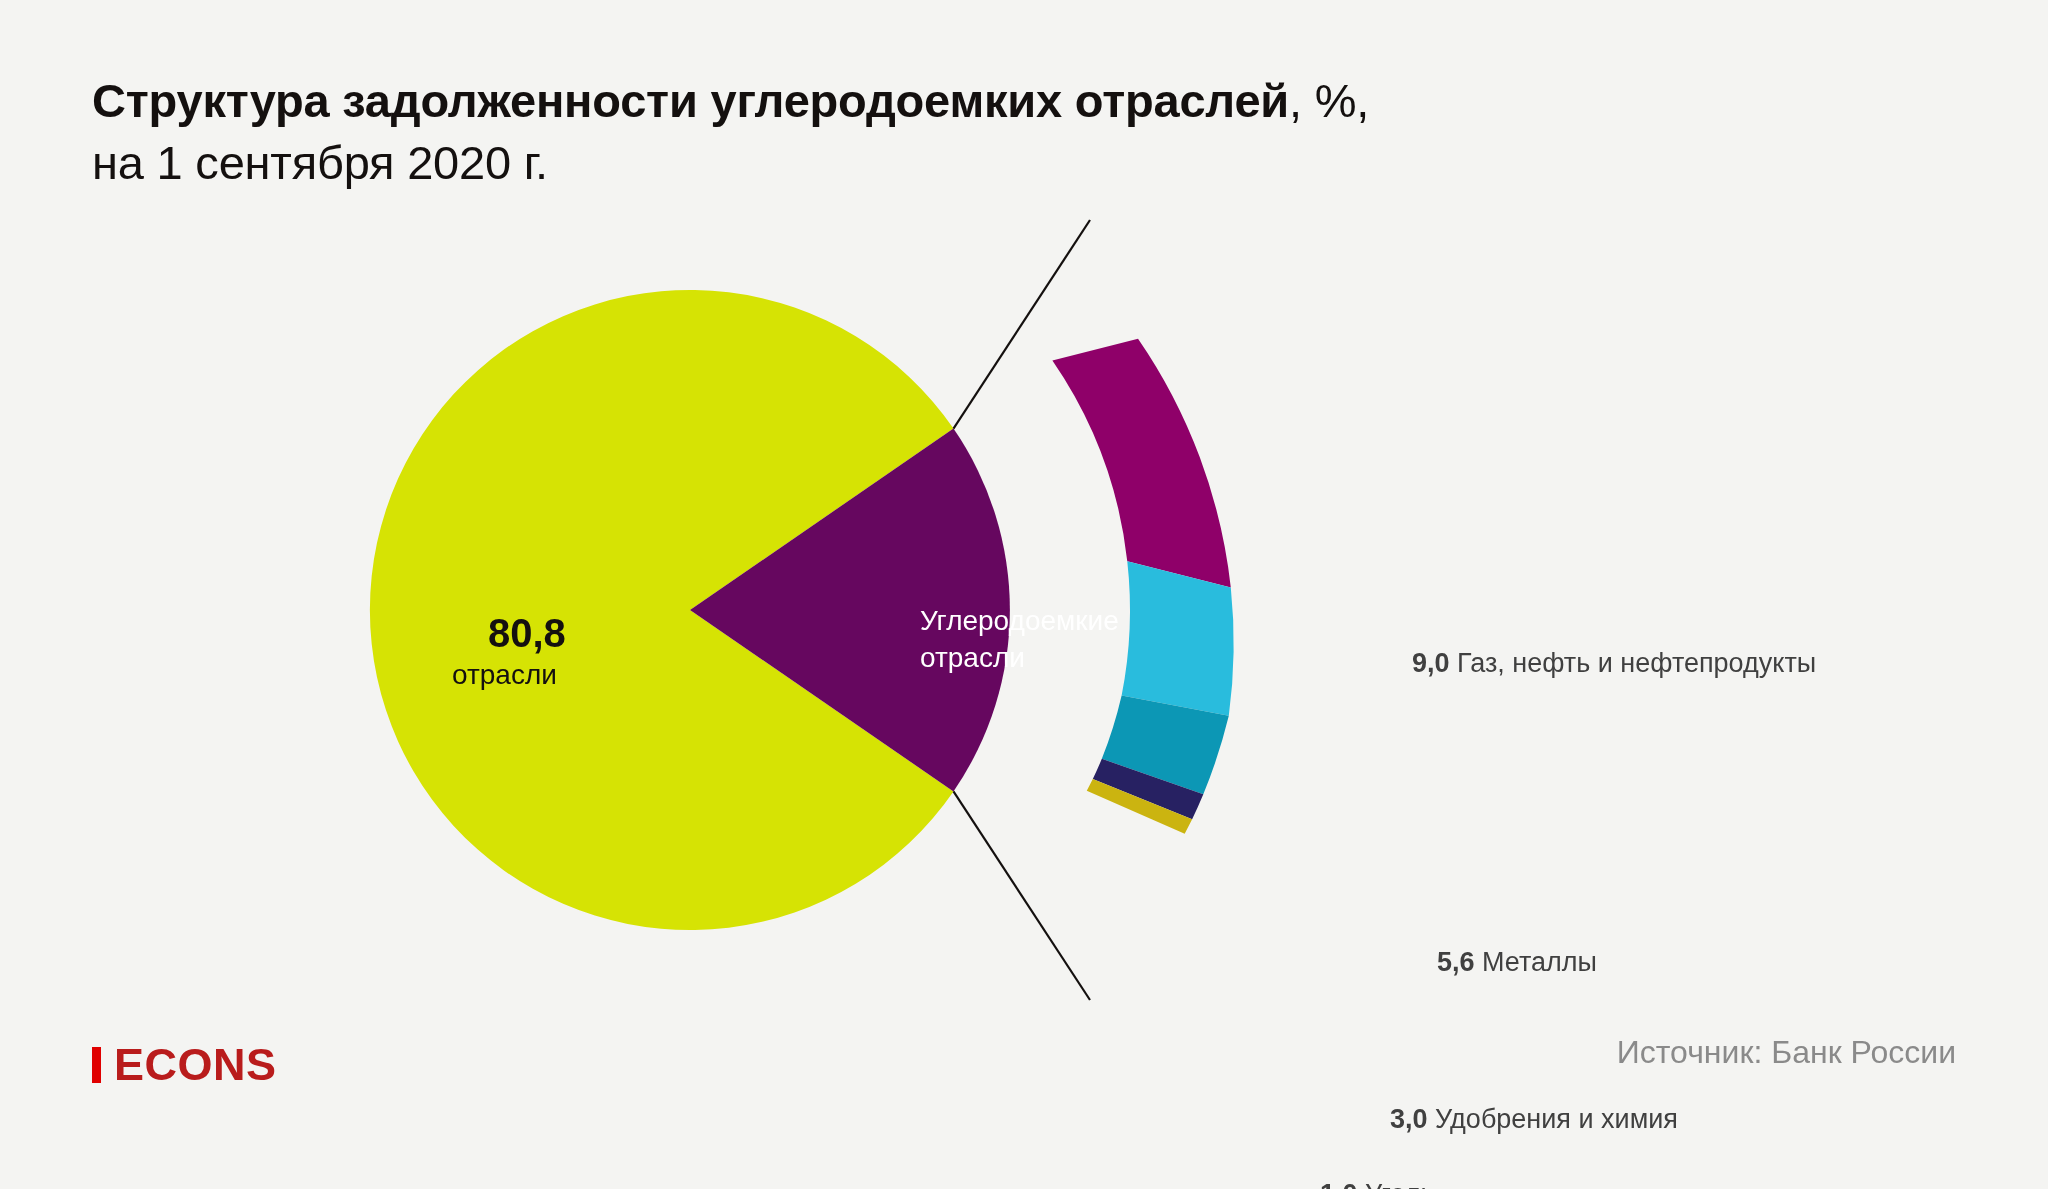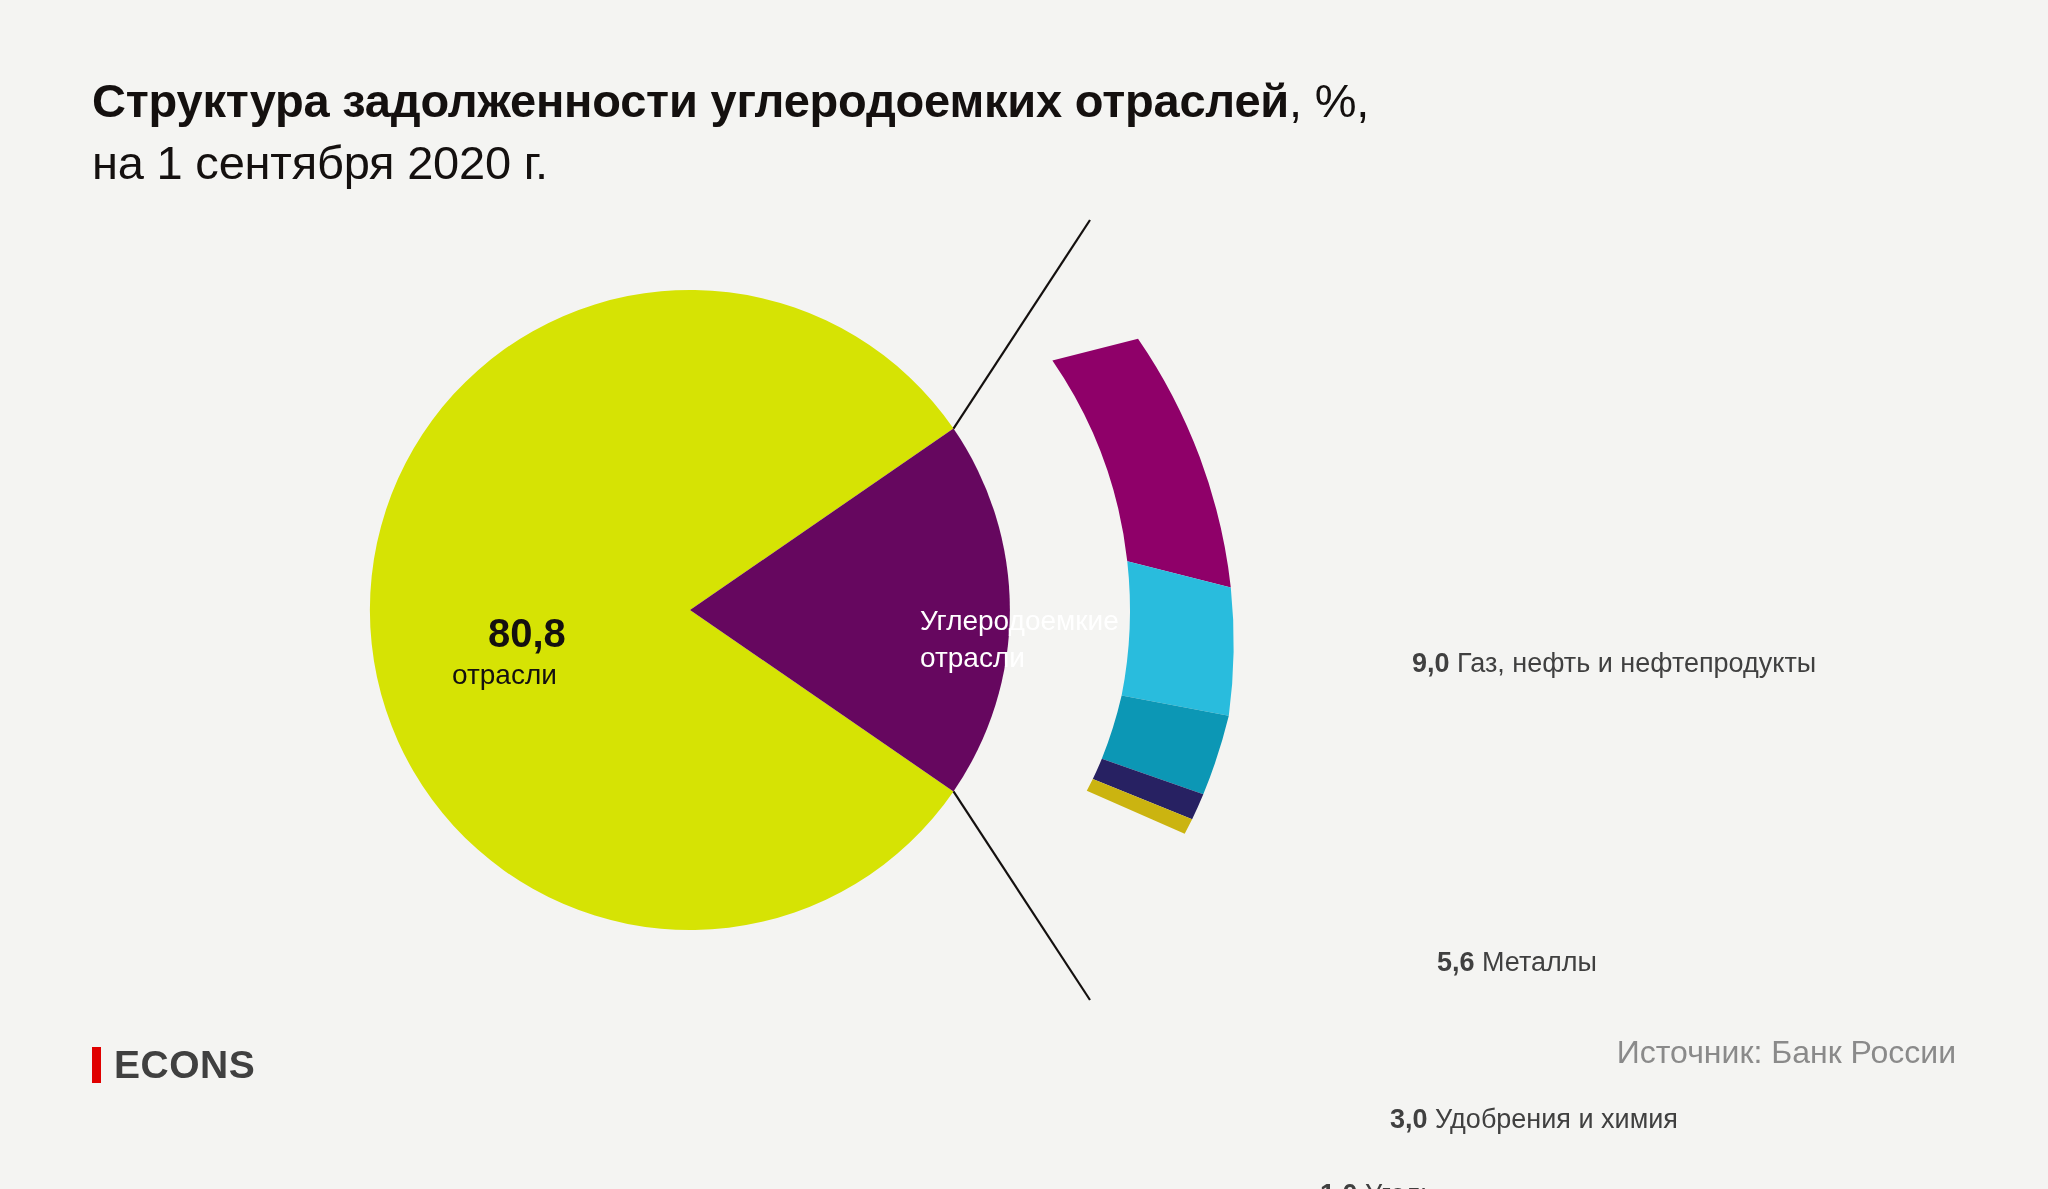--- a/index.html
+++ b/index.html
@@ -111,24 +111,24 @@
     align-items: center;
     height: 46px;
   }
   #logo-bar {
     width: 9px;
     height: 36px;
     background: #e00000;
     margin-right: 13px;
   }
   #logo-text {
-    font-size: 39px;
+    font-size: 45px;
     font-weight: 700;
     letter-spacing: 0.5px;
-    color: #404040;
+    color: #b91c1c;
     text-align: center;
   }
   #source {
     position: absolute;
     right: 92px;
     top: 1034px;
     font-size: 32px;
     color: #8a8a8a;
     font-weight: 400;
     white-space: nowrap;

